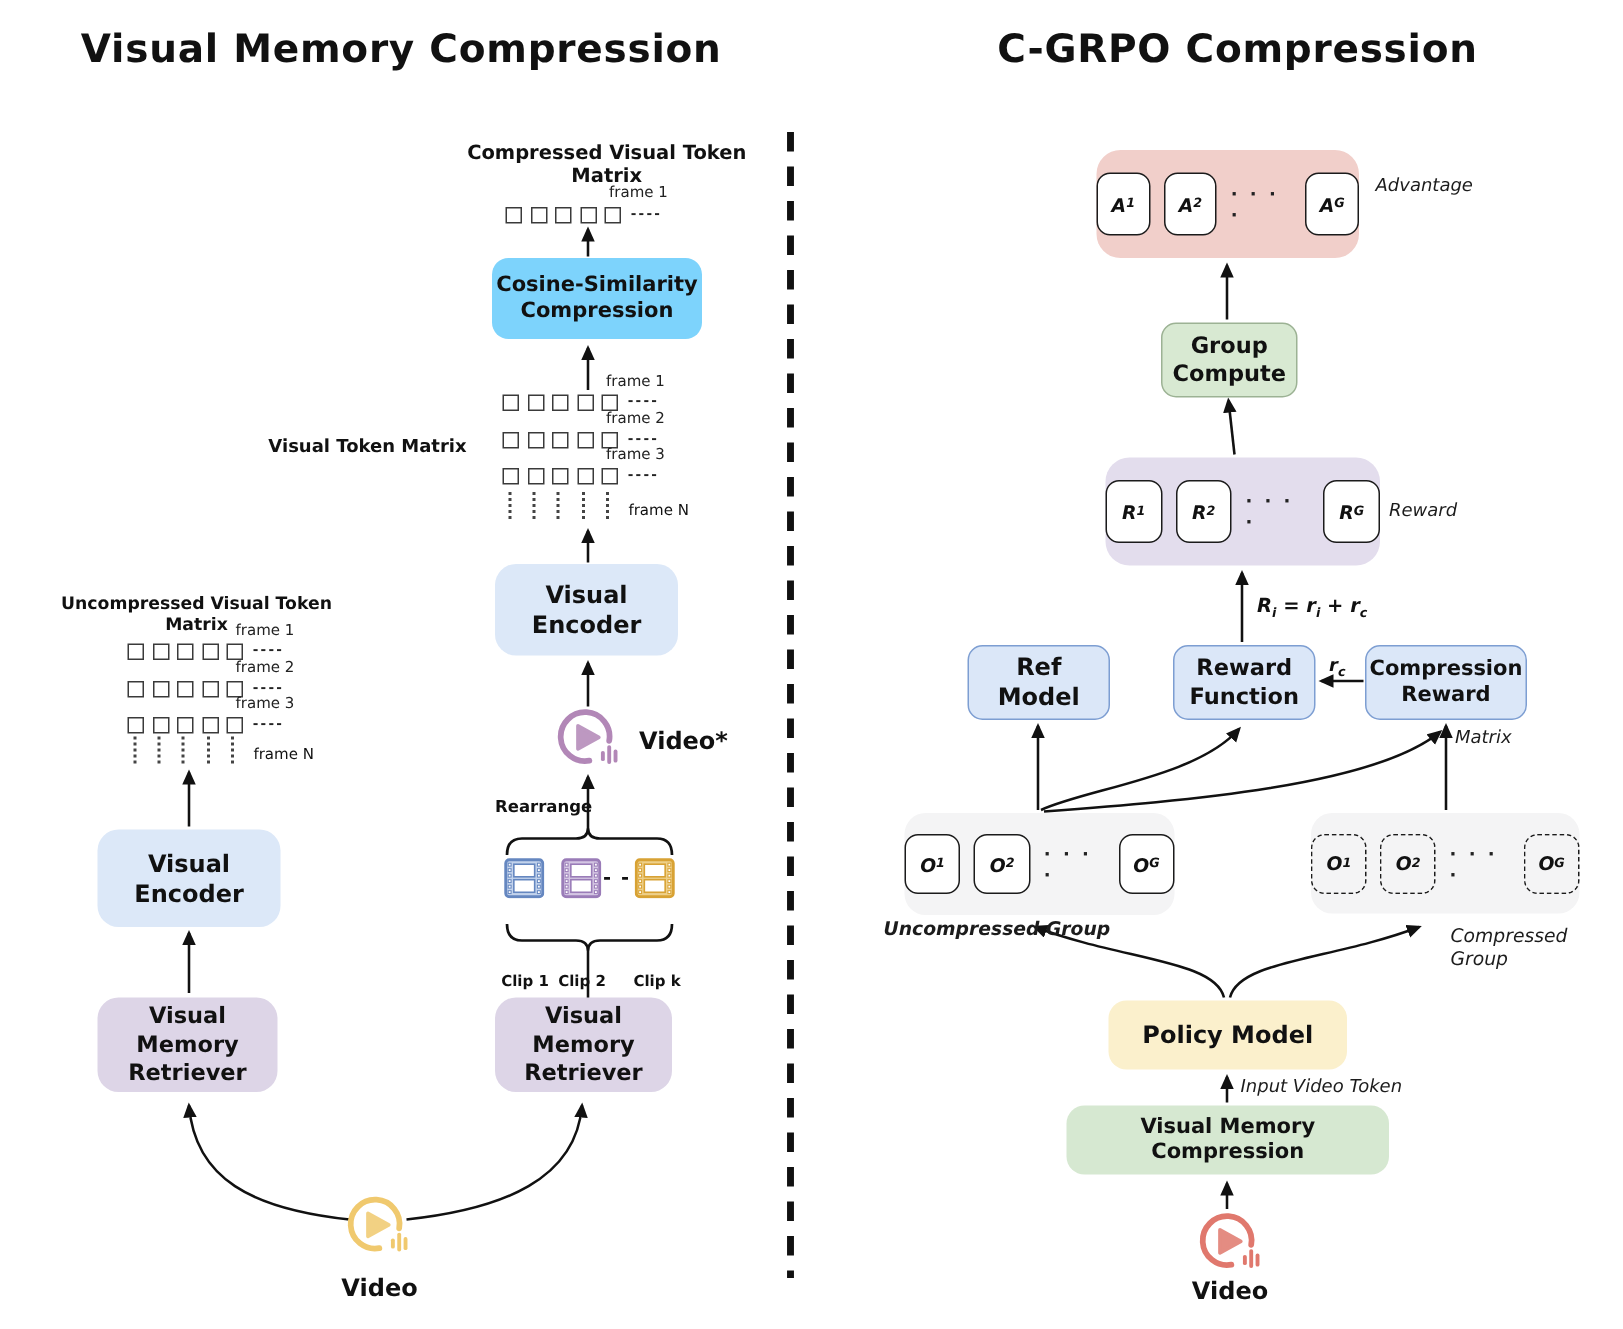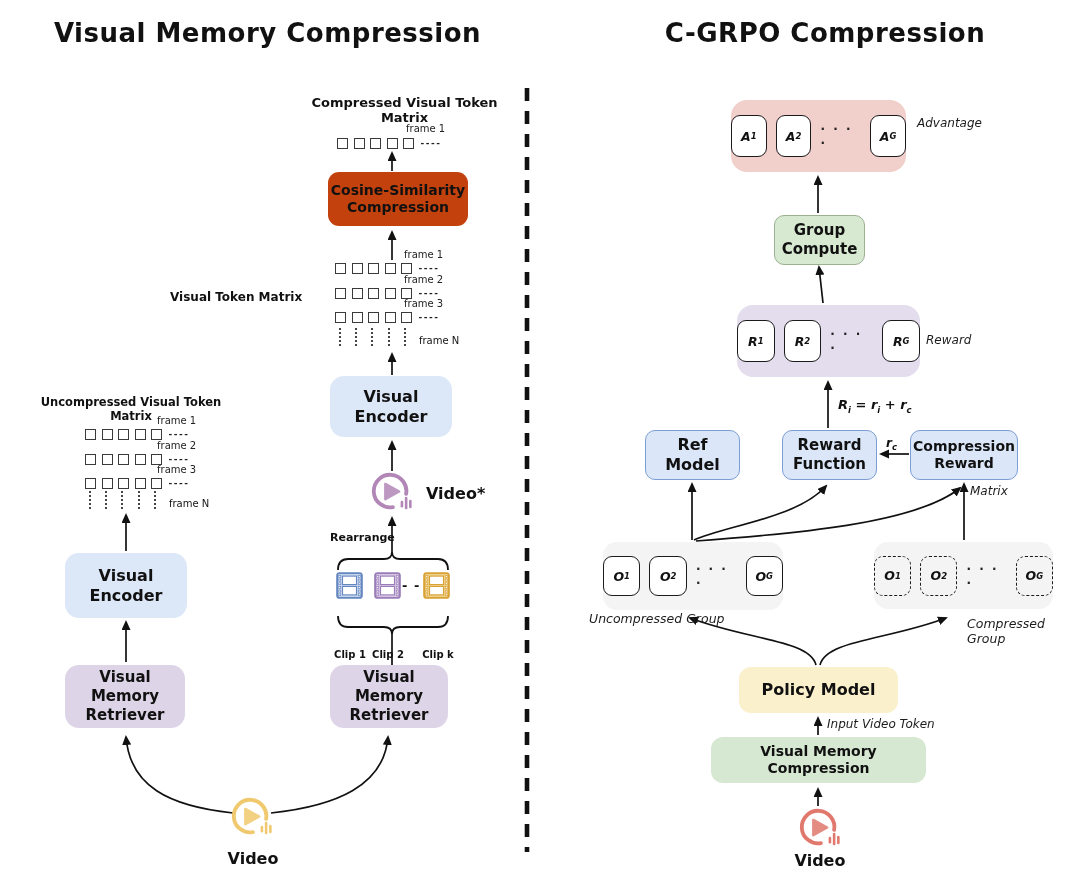--- a/index.html
+++ b/index.html
@@ -90,26 +90,26 @@
   <div class="trow" style="left:337px; top:137px;">
     <i class="sq"></i>
       <i class="sq"></i>
       <i class="sq"></i>
       <i class="sq"></i>
       <i class="sq"></i>
     <span class="rdash">----</span>
   </div>
   <div class="flabel" style="left:406px; top:123px;">frame 1</div>
 
-  <div class="box" style="left:328px; top:172px; width:140px; height:54px; background:#c2410c; border-radius:11px; font-size:14px;">
+  <div class="box" style="left:328px; top:172px; width:140px; height:54px; background:#7dd3fc; border-radius:11px; font-size:14px;">
     <span>Cosine-Similarity
 Compression</span>
   </div>
 
-  <div class="mlabel" style="left:170px; top:290px; width:150px; text-align:left;">Visual Token Matrix</div>
+  <div class="mlabel" style="left:170px; top:290px; width:150px; text-align:center;">Visual Token Matrix</div>
 
   <div class="trow" style="left:335px; top:262px;">
     <i class="sq"></i>
       <i class="sq"></i>
       <i class="sq"></i>
       <i class="sq"></i>
       <i class="sq"></i>
     <span class="rdash">----</span>
   </div>
   <div class="flabel" style="left:404px; top:249px;">frame 1</div>
@@ -364,21 +364,21 @@
     <div class="chip" style="width:39px;height:38px;">
         <span>O</span>
         <sub>2</sub>
       </div>
     <span class="dots">· · · ·</span>
     <div class="chip" style="width:39px;height:38px;">
         <span>O</span>
         <sub>G</sub>
       </div>
   </div>
-  <div class="note" style="left:589px; top:611px; font-size:12.5px;">Uncompressed Group</div>
+  <div class="note" style="left:589px; top:611px; font-size:12.5px;font-weight:bold;">Uncompressed Group</div>
 
   <div class="chips-box" style="left:874px; top:542px; width:179px; height:67px; background:#f4f4f5; border-radius:14px;">
     <div class="chip dashed" style="width:39px;height:38px;">
         <span>O</span>
         <sub>1</sub>
       </div>
     <div class="chip dashed" style="width:39px;height:38px;">
         <span>O</span>
         <sub>2</sub>
       </div>

